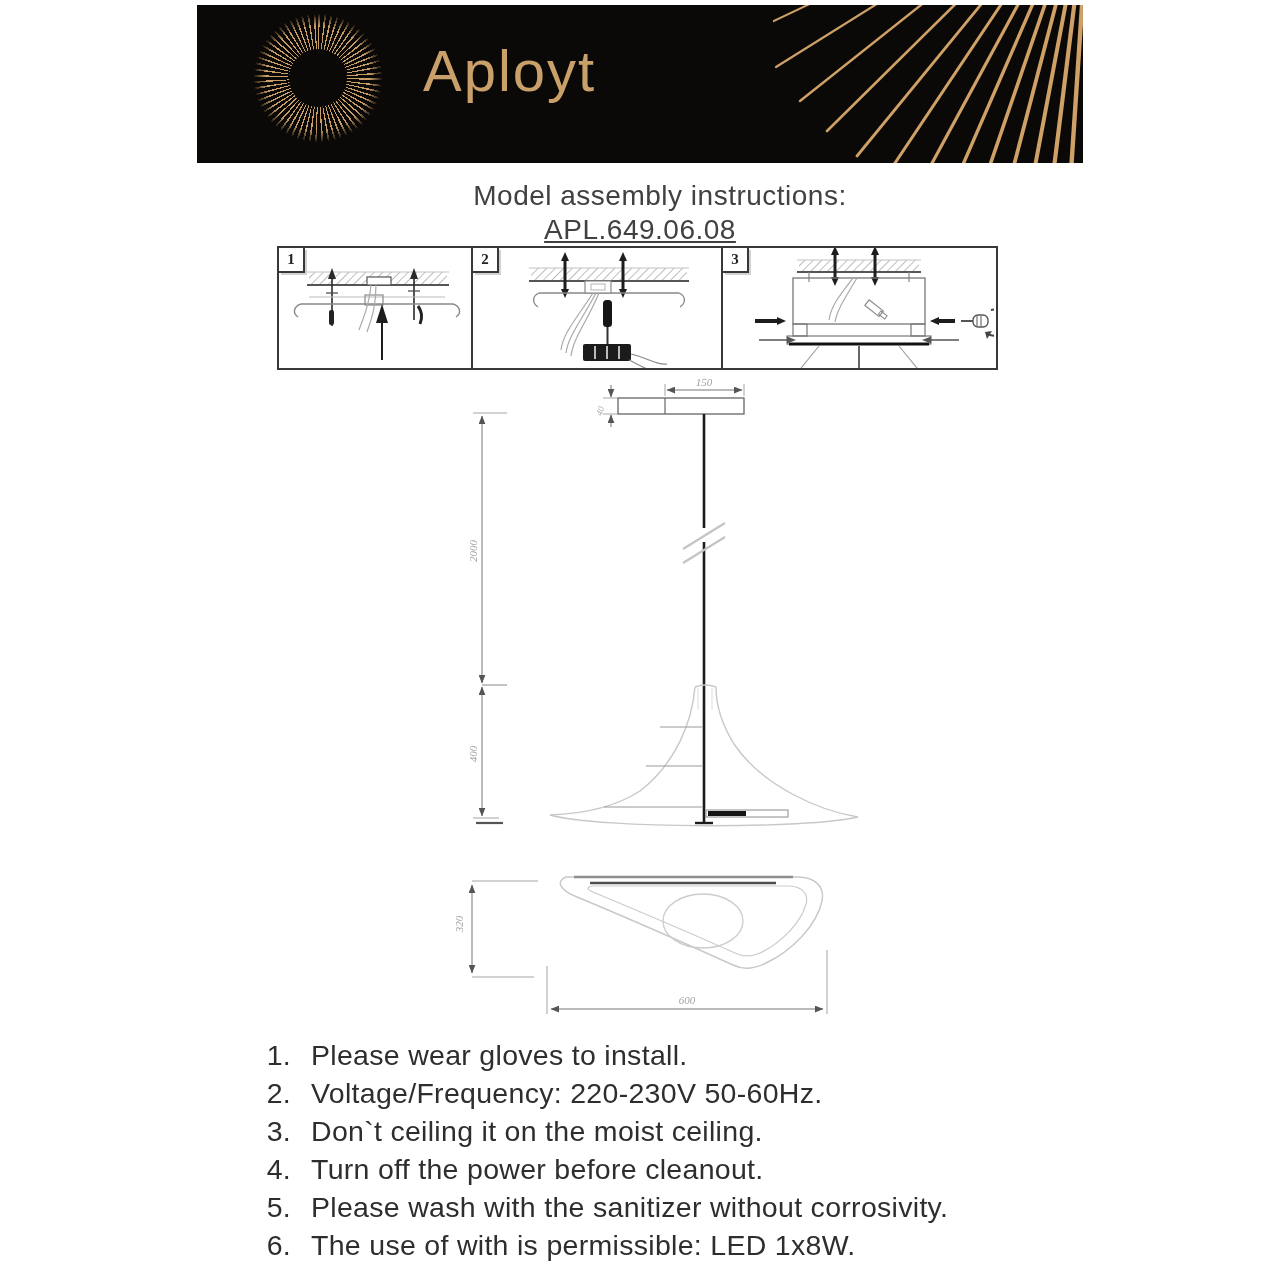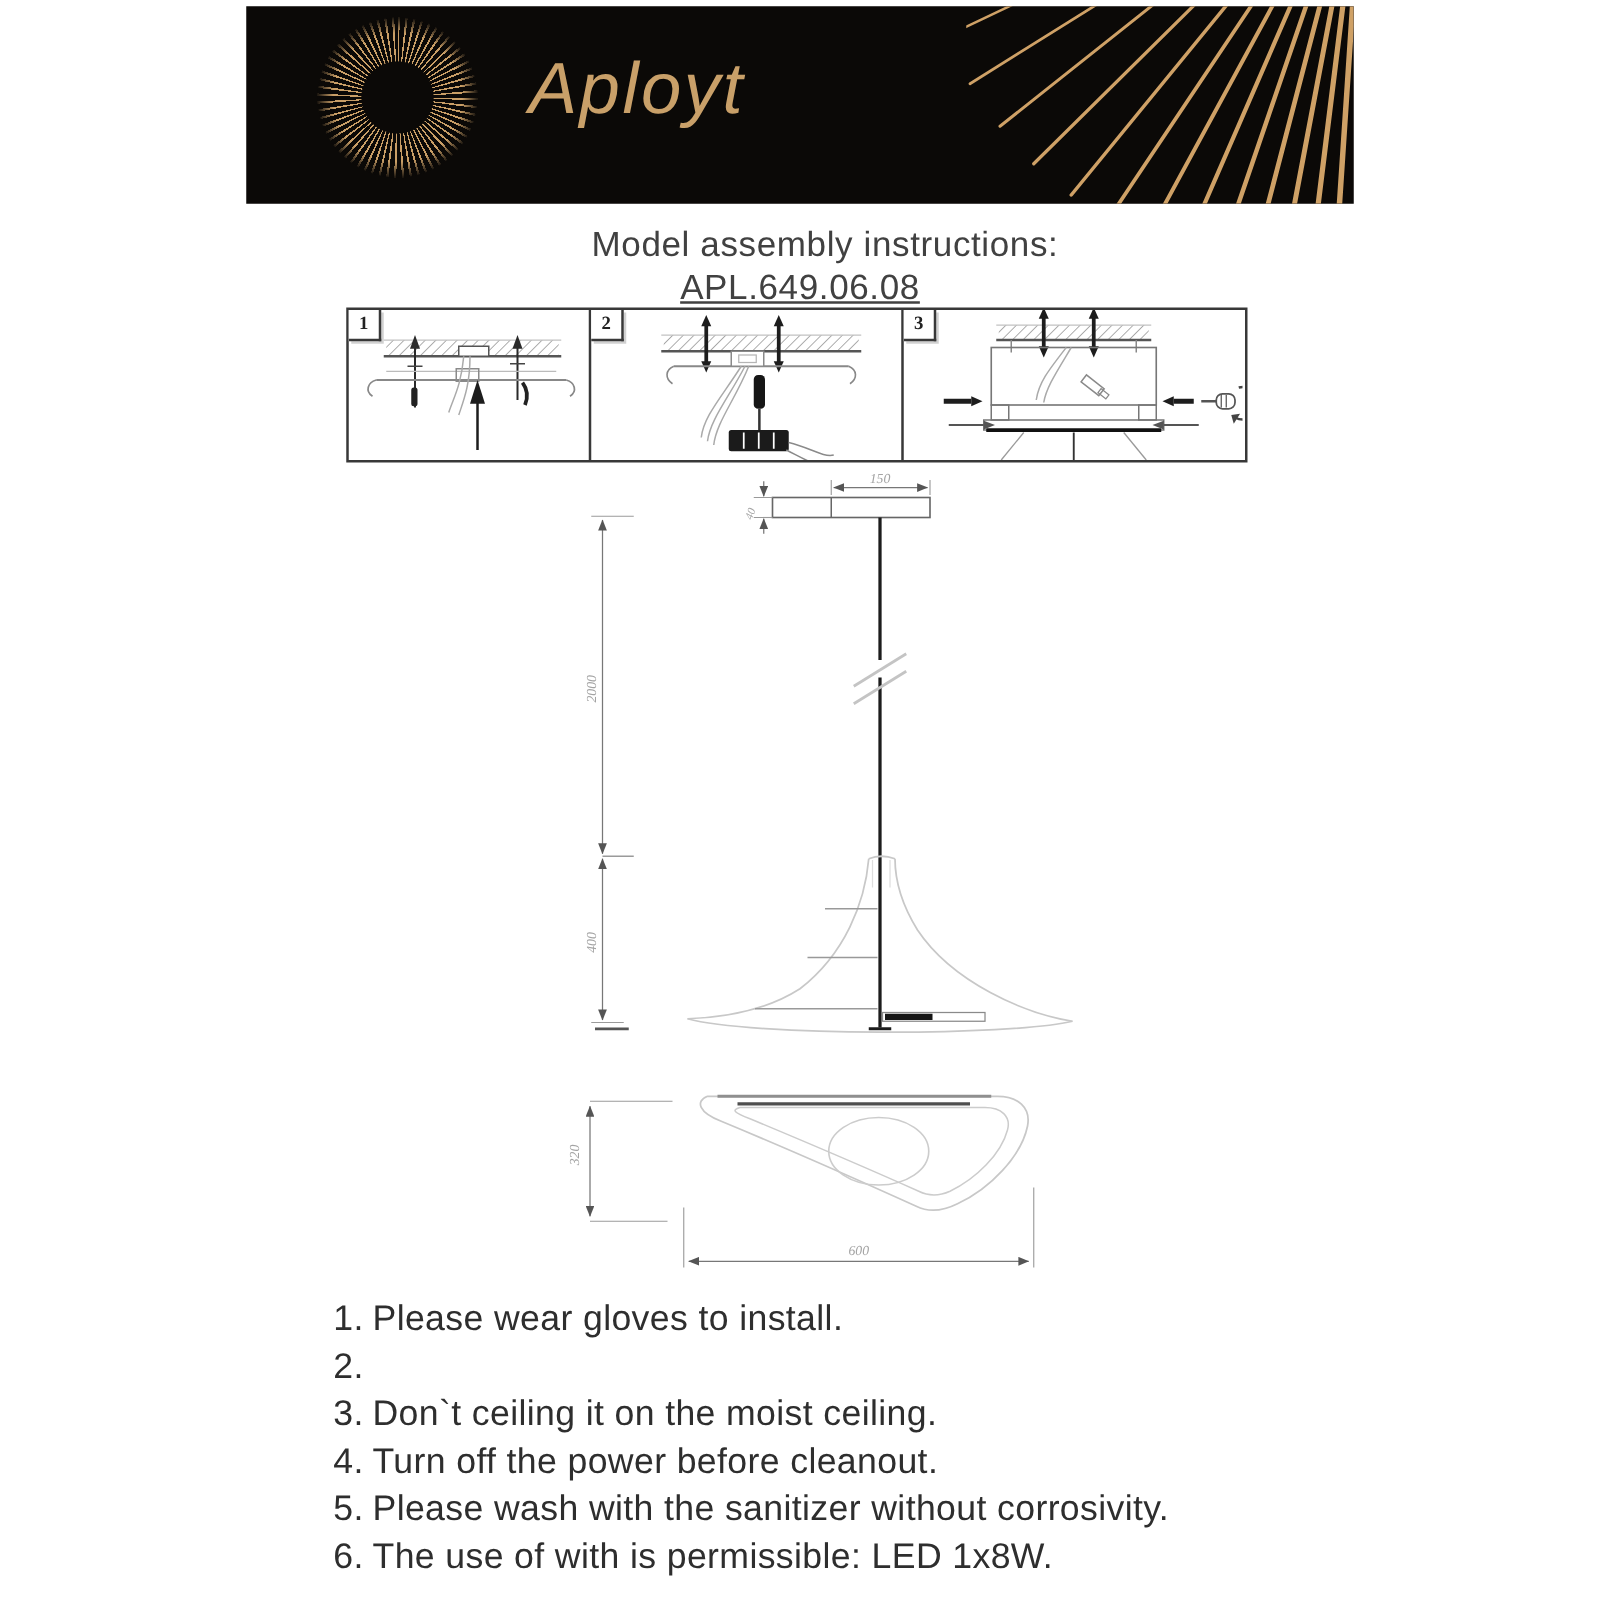--- a/index.html
+++ b/index.html
@@ -7,21 +7,21 @@
         font-family:"Liberation Sans",sans-serif;}
 
   
   .banner{position:absolute;left:197px;top:5px;width:886px;height:158px;background:#0b0907;overflow:hidden;}
   .starburst{position:absolute;left:57px;top:9px;width:128px;height:128px;border-radius:50%;
     background:
       radial-gradient(circle, rgba(11,9,7,0) 0 57%, #0b0907 72%),
       repeating-conic-gradient(from 0deg, rgba(212,167,108,.95) 0deg 1.7deg, rgba(11,9,7,0) 1.7deg 5.65deg);}
   .starburst::after{content:"";position:absolute;inset:35px;border-radius:50%;background:#0b0907;}
   .brand{position:absolute;left:226px;top:32px;font-size:58px;font-weight:300;letter-spacing:2px;
-    color:#c9a069;font-family:"Liberation Sans",sans-serif;font-style:italic;}
+    color:#c9a069;font-family:"Liberation Sans",sans-serif;}
   .rays{position:absolute;right:0;top:0;}
 
   
   .title-line{position:absolute;left:0;width:1280px;text-align:center;color:#414141;
     font-size:28px;letter-spacing:.5px;}
   .t1{top:180px;margin-left:20px;}
   .t2{top:214px;text-decoration:underline;}
 
   
   .steps{position:absolute;left:277px;top:246px;width:721px;height:124px;border:2px solid #383838;
@@ -36,21 +36,21 @@
 
   
   .diagram{position:absolute;left:430px;top:378px;}
   .dimlabel{font:italic 11px "Liberation Serif",serif;fill:#a3a3a3;}
   .dimlabel.small{font-size:9px;}
 
   
   .notes{position:absolute;left:255px;top:1036px;width:900px;}
   .note-row{display:flex;font-size:28.5px;line-height:38px;color:#2e2e2e;letter-spacing:.3px;}
   .note-num{width:36px;text-align:right;flex:none;}
-  .note-text{margin-left:7px;}
+  .note-text{margin-left:20px;}
 </style>
 </head>
 <body>
 
 <div class="page">
 
   <header class="banner">
     <div class="starburst"></div>
     <div class="brand">Aployt</div>
     <svg class="rays" width="310" height="158" viewBox="0 0 310 158">
@@ -293,20 +293,21 @@
     </g>
   </svg>
 
   <div class="notes">
     <div class="note-row">
       <span class="note-num">1.</span>
       <span class="note-text">Please wear gloves to install.</span>
     </div>
     <div class="note-row">
       <span class="note-num">2.</span>
+      <span class="note-text">Voltage/Frequency: 220-230V 50-60Hz.</span>
     </div>
     <div class="note-row">
       <span class="note-num">3.</span>
       <span class="note-text">Don`t ceiling it on the moist ceiling.</span>
     </div>
     <div class="note-row">
       <span class="note-num">4.</span>
       <span class="note-text">Turn off the power before cleanout.</span>
     </div>
     <div class="note-row">

